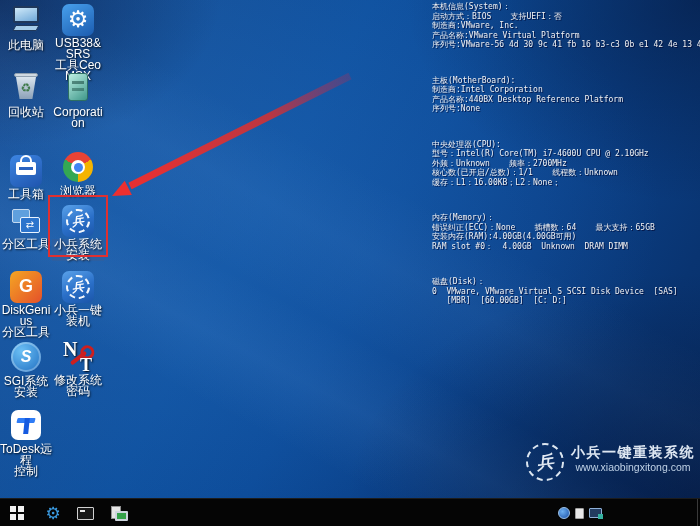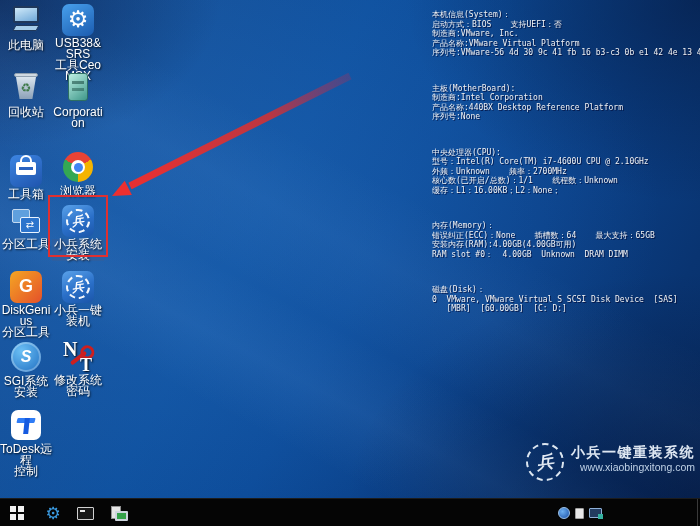--- a/index.html
+++ b/index.html
@@ -103,28 +103,28 @@
   
   .highlight-box{ position:absolute; left:48px; top:195px; width:60px; height:62px;
     border:2px solid #e03030; pointer-events:none; }
   #arrow-svg{ position:absolute; left:0; top:0; pointer-events:none; }
 
   
   #sysinfo{ position:absolute; left:432px; top:2px; width:266px;
     font-family:"DejaVu Sans Mono", monospace; font-size:8px; line-height:9.5px;
     color:#f2f2f2; text-shadow:1px 1px 0 rgba(0,0,40,.65); white-space:pre; }
   .sys-title{ margin-top:26px; }
-  .sys-title:first-child{ margin-top:8px; }
+  .sys-title:first-child{ margin-top:0; }
 
   
   #watermark{ position:absolute; right:5px; top:443px; display:flex; align-items:flex-start; gap:7px; opacity:.95; }
   .wm-logo{ width:38px; height:38px; border:2px dashed #e8f0f8; border-radius:50%;
     display:flex; align-items:center; justify-content:center; color:#eef4fb;
     font-style:italic; font-weight:bold; font-size:17px; transform:rotate(-8deg); }
-  .wm-text{ text-align:right; }
+  .wm-text{ text-align:center; }
   .wm-brand{ font-size:14px; font-weight:bold; letter-spacing:1.5px; color:#e9f1fa; line-height:18px; }
   .wm-url{ font-size:10.5px; color:#c9dbee; line-height:13px; }
 
   
   #taskbar{ position:absolute; left:0; bottom:0; width:700px; height:28px; background:#050505; border-top:1px solid #1c1c1c; }
   .tb-btn{ position:absolute; top:0; width:30px; height:28px; display:flex; align-items:center; justify-content:center; cursor:pointer; }
   .win-logo{ width:15px; height:15px; display:grid; grid-template-columns:6.5px 6.5px; grid-template-rows:6.5px 6.5px; gap:1.5px; }
   .win-logo div{ background:#f2f2f2; }
   .tb-gear{ color:#3a9ae0; font-size:17px; line-height:17px; }
   .cmd-ic{ width:17px; height:13px; background:#181818; border:1px solid #d0d0d0; border-radius:1px; position:relative; }

